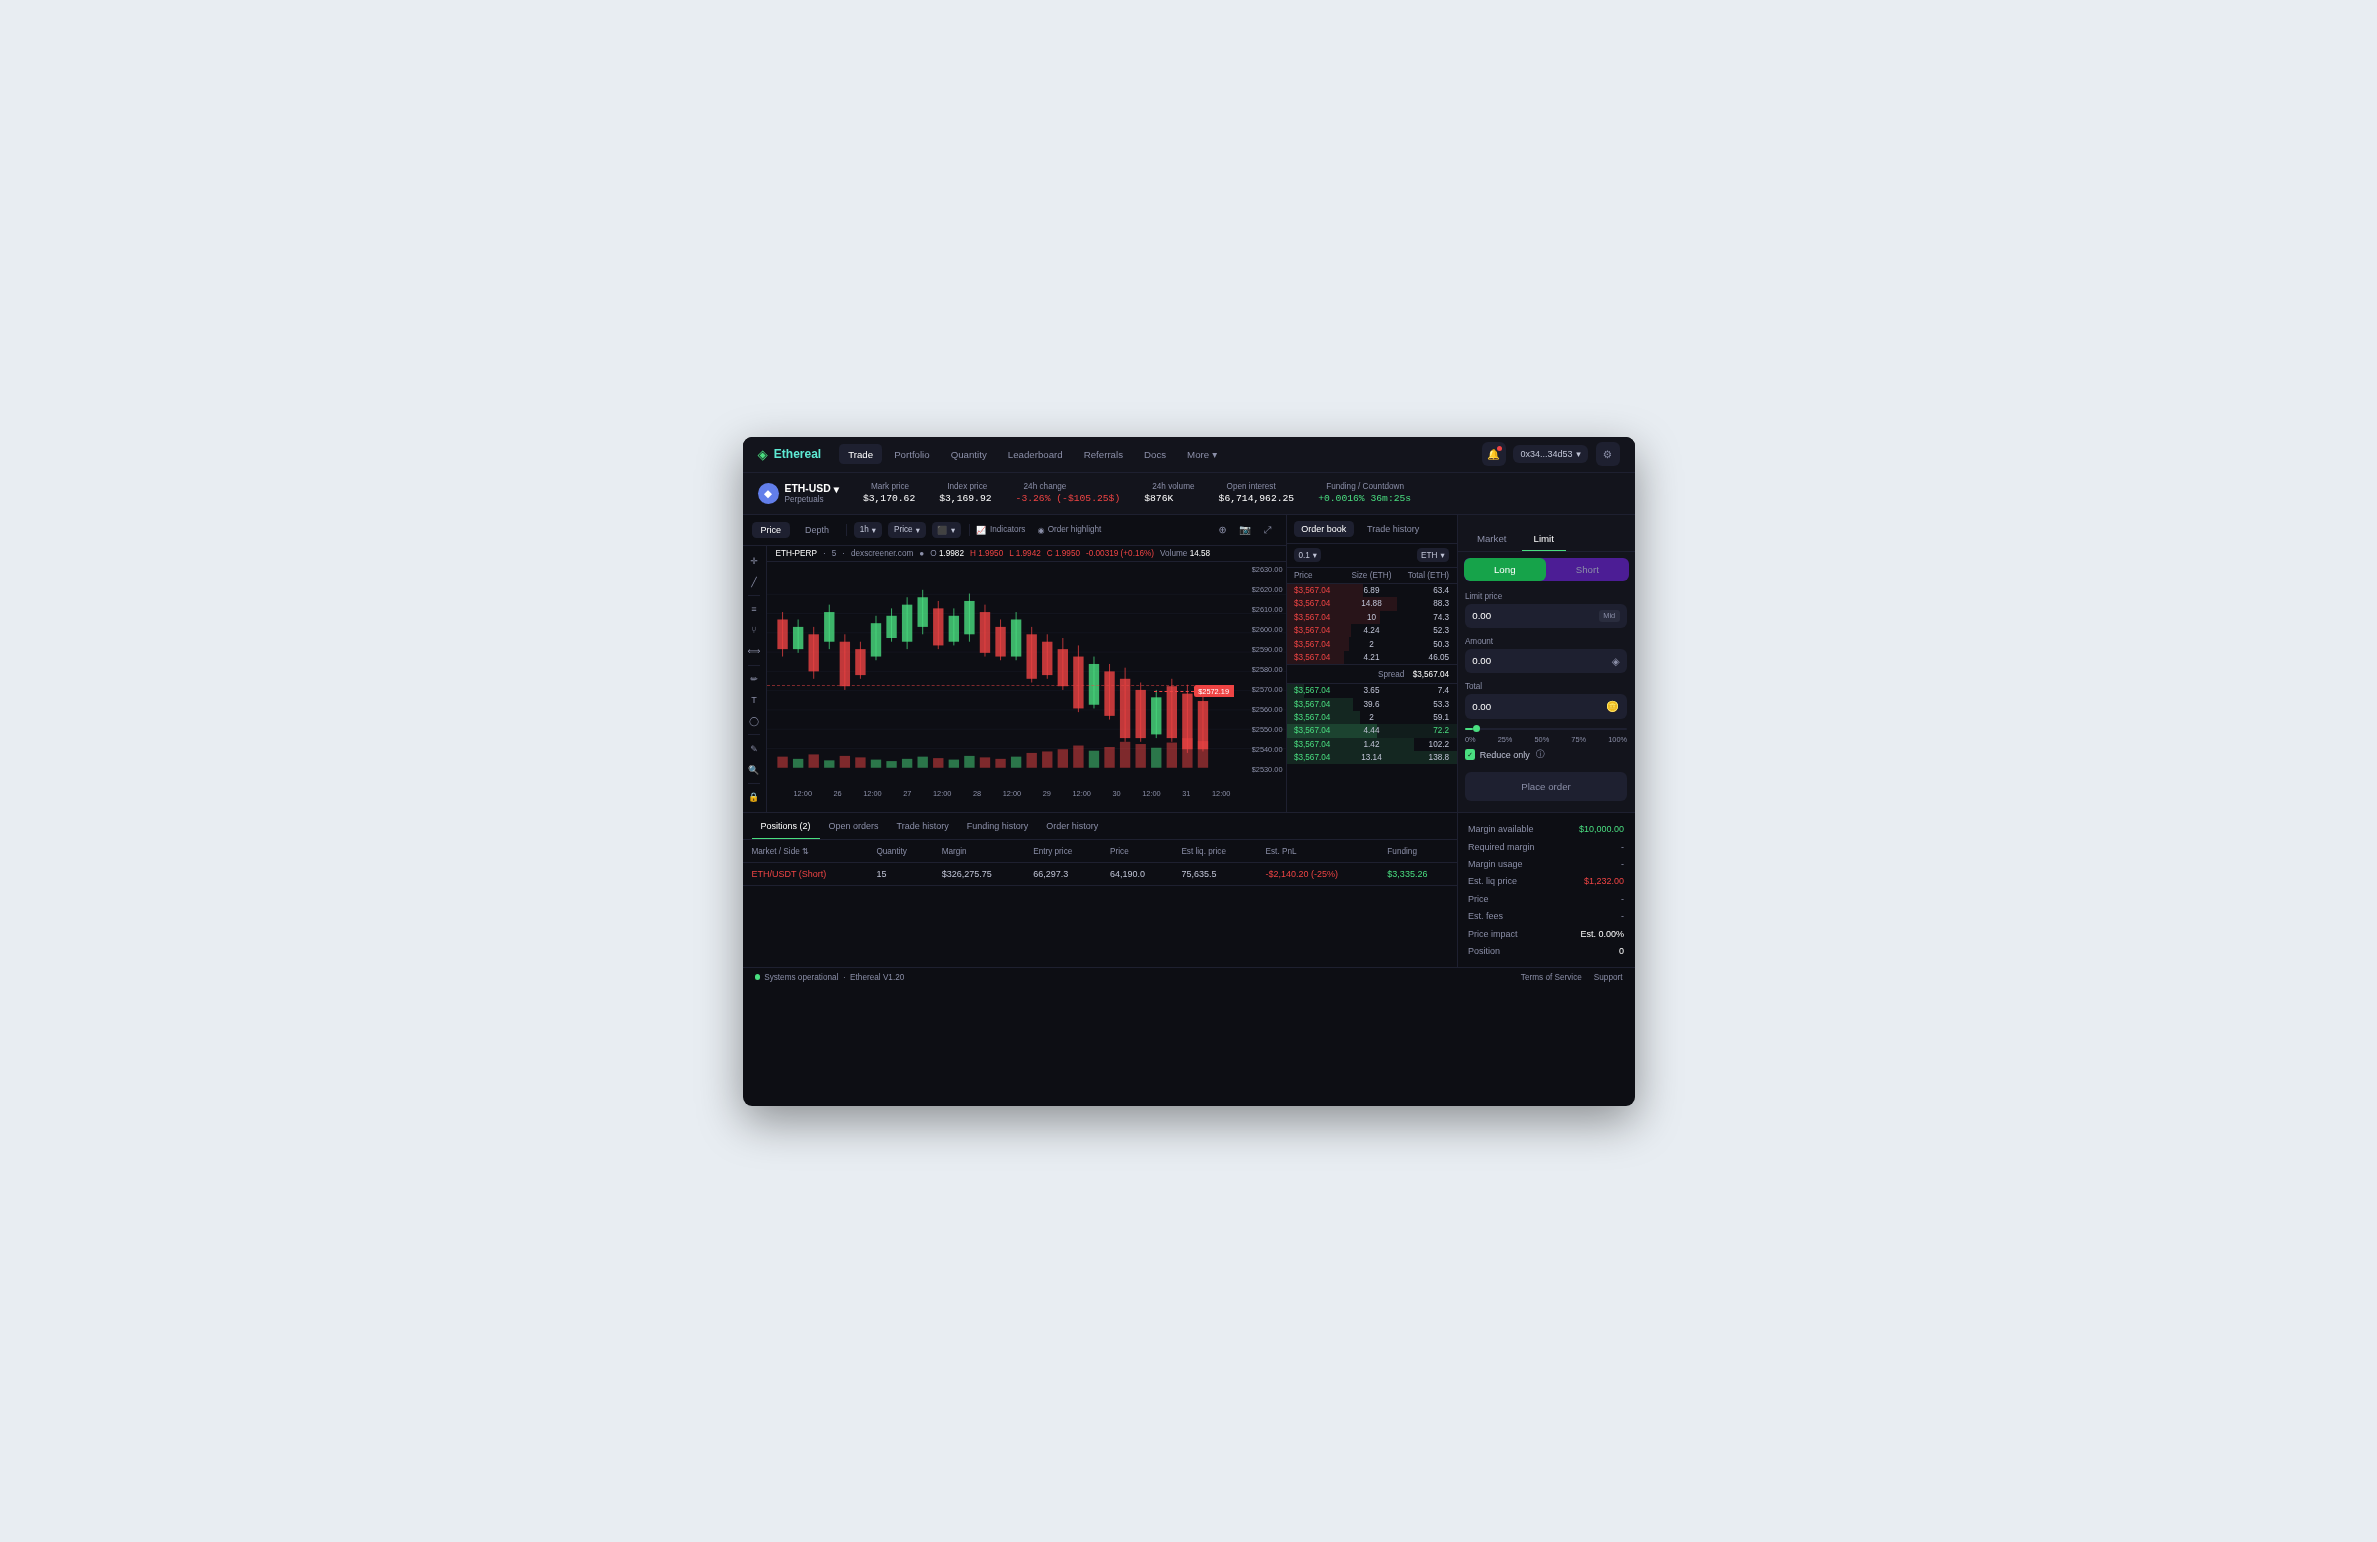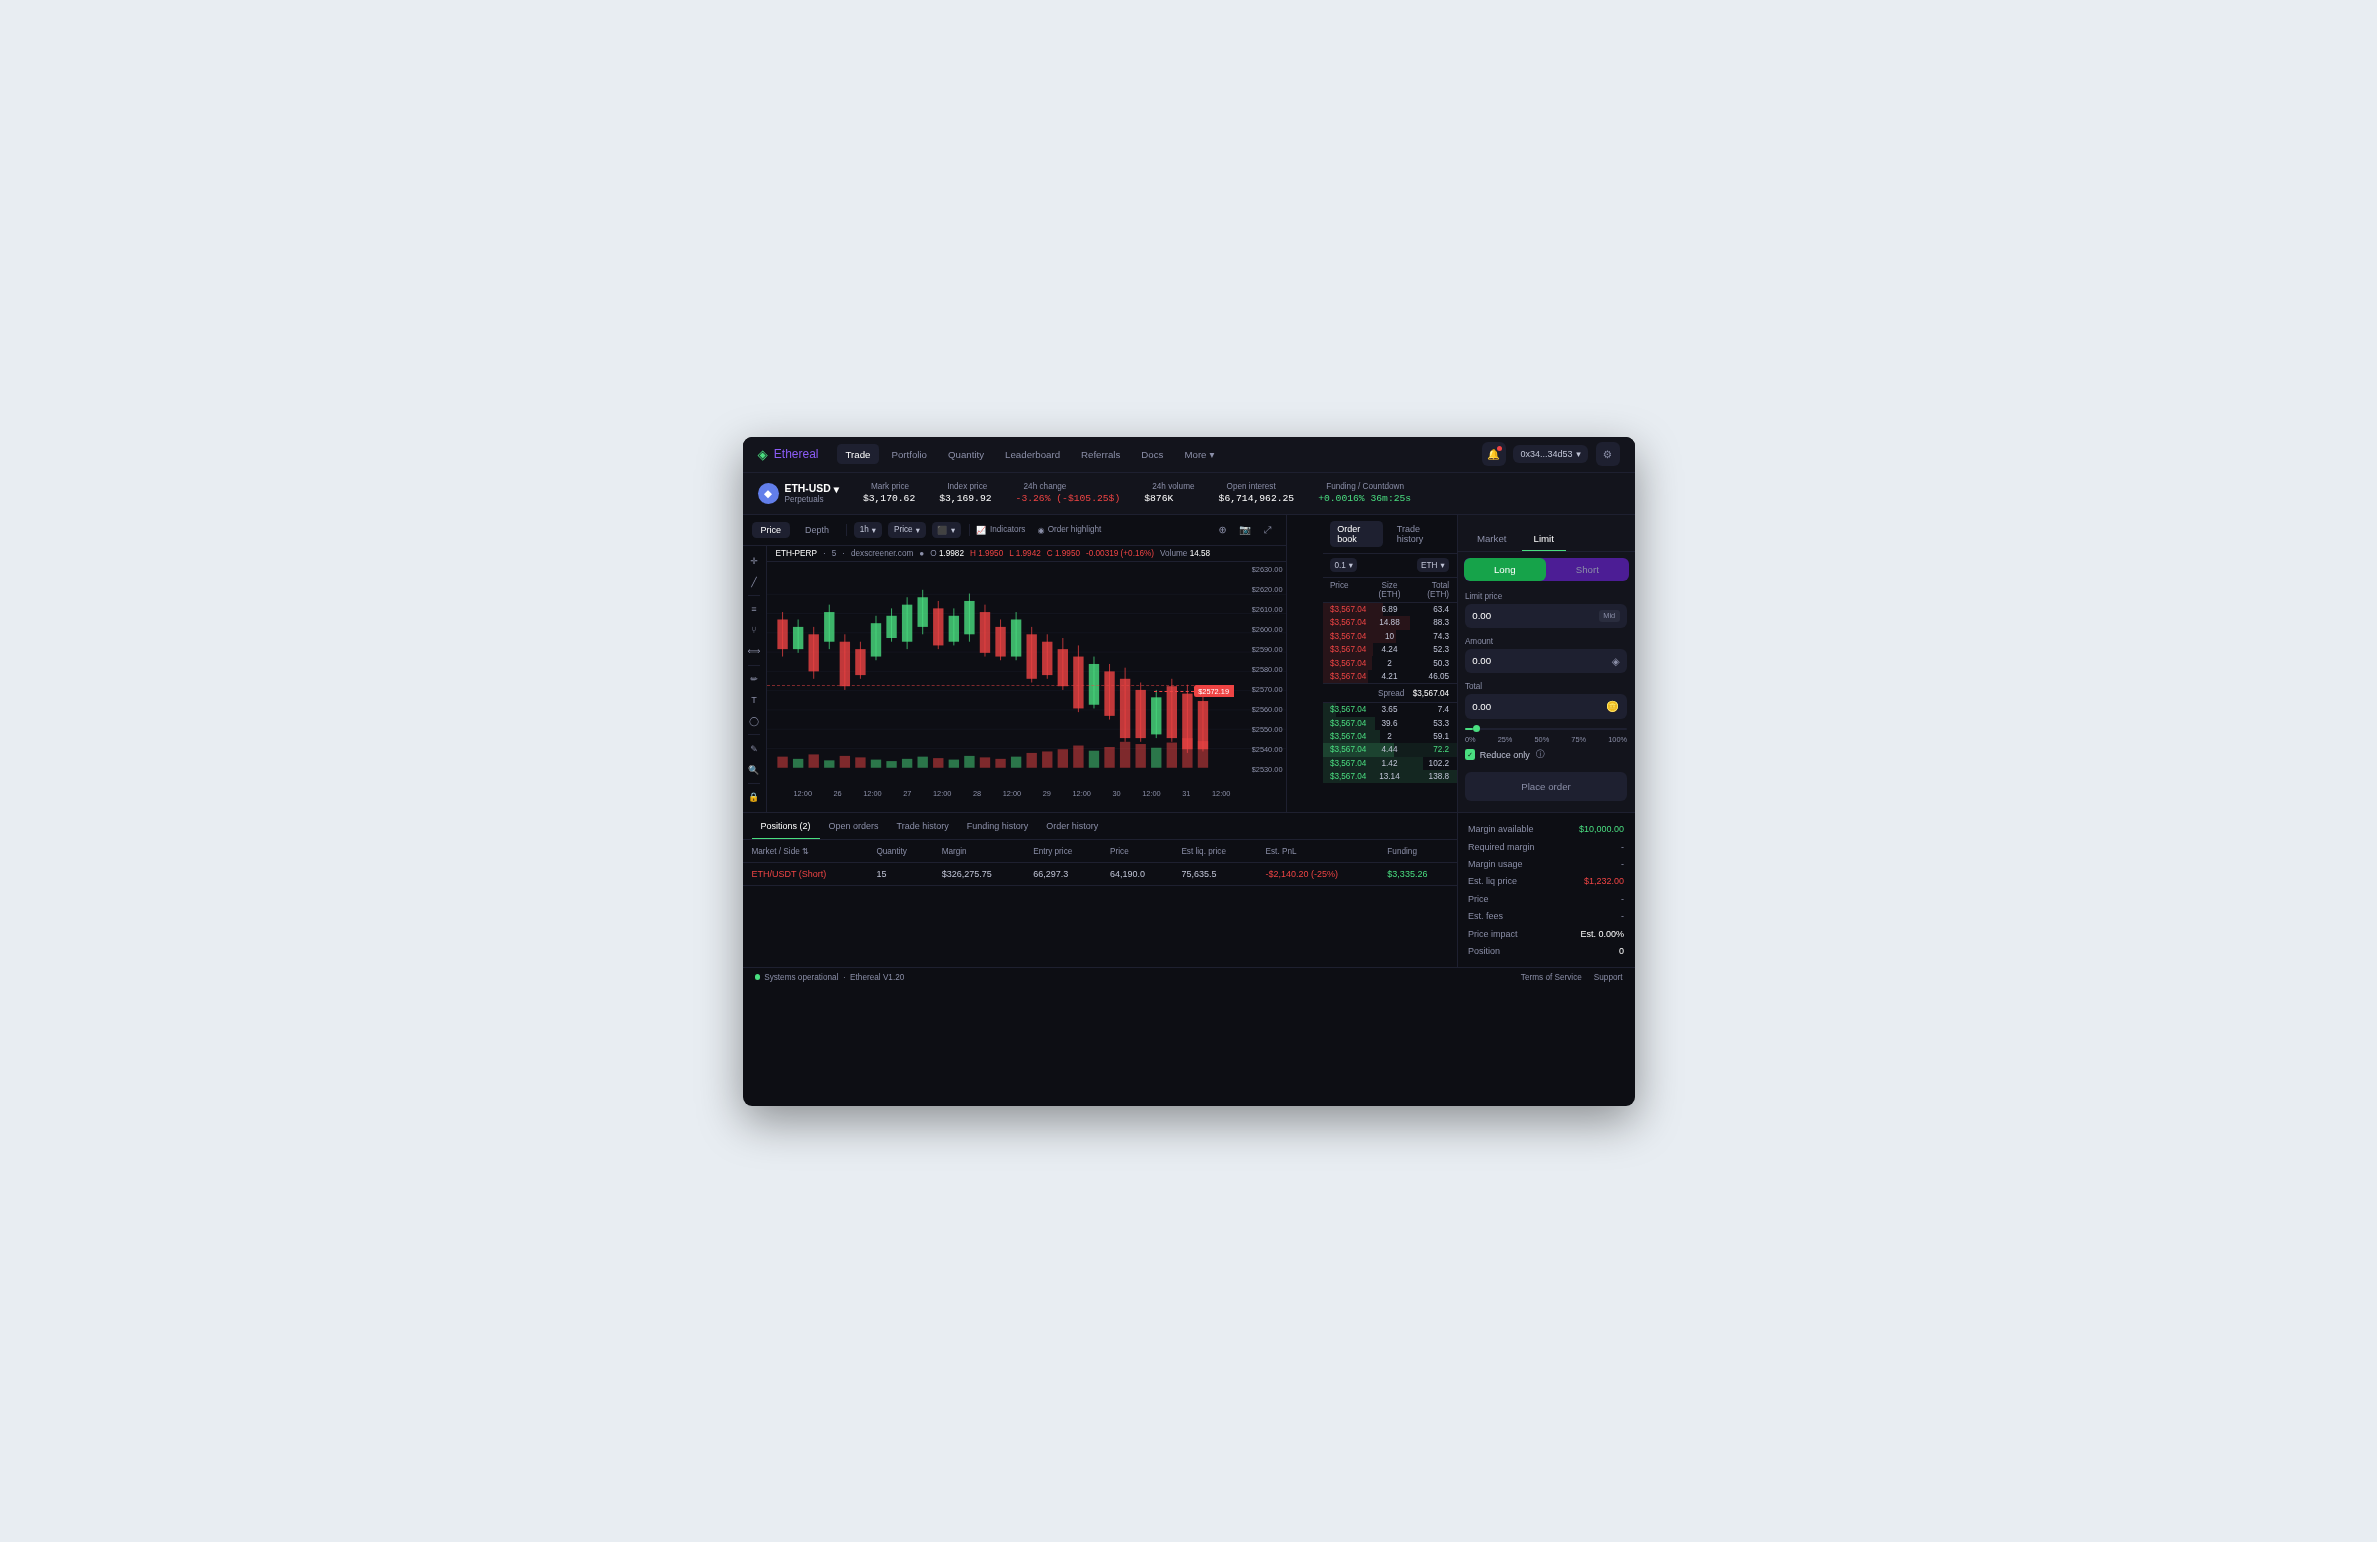--- a/index.html
+++ b/index.html
@@ -36,23 +36,23 @@
       display: flex;
       align-items: center;
       gap: 6px;
       margin-right: 18px;
     }
     .nav-logo-icon {
       color: #4ade80;
       font-size: 13.4px;
     }
     .nav-logo-text {
-      color: #8b5cf6;
+      color: #5eead4;
       font-size: 12px;
-      font-weight: 400;
+      font-weight: 700;
     }
     .nav-items {
       display: flex;
       gap: 3px;
       flex: 1;
     }
     .nav-item {
       padding: 4.5px 9px;
       border-radius: 4.5px;
       color: #8b8fa8;
@@ -258,21 +258,20 @@
       overflow: hidden;
     }
 
     
     .order-book-panel {
       width: 171px;
       background: #0d0e14;
       border-left: 0.7px solid #1e2030;
       display: flex;
       flex-direction: column;
-      padding-left: 36px;
     }
     .ob-tabs {
       display: flex;
       border-bottom: 0.7px solid #1e2030;
       padding: 6px 7.4px;
       gap: 6px;
     }
     .ob-tab {
       padding: 3px 7.4px;
       border-radius: 4.5px;

